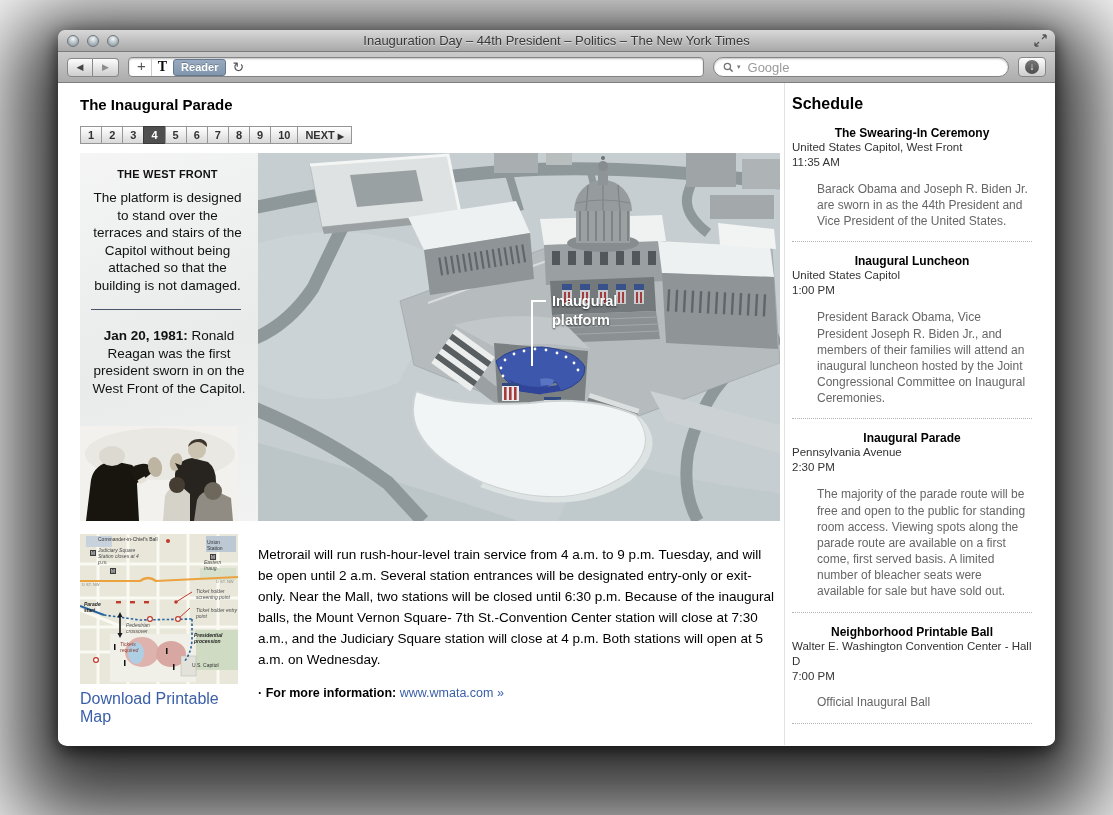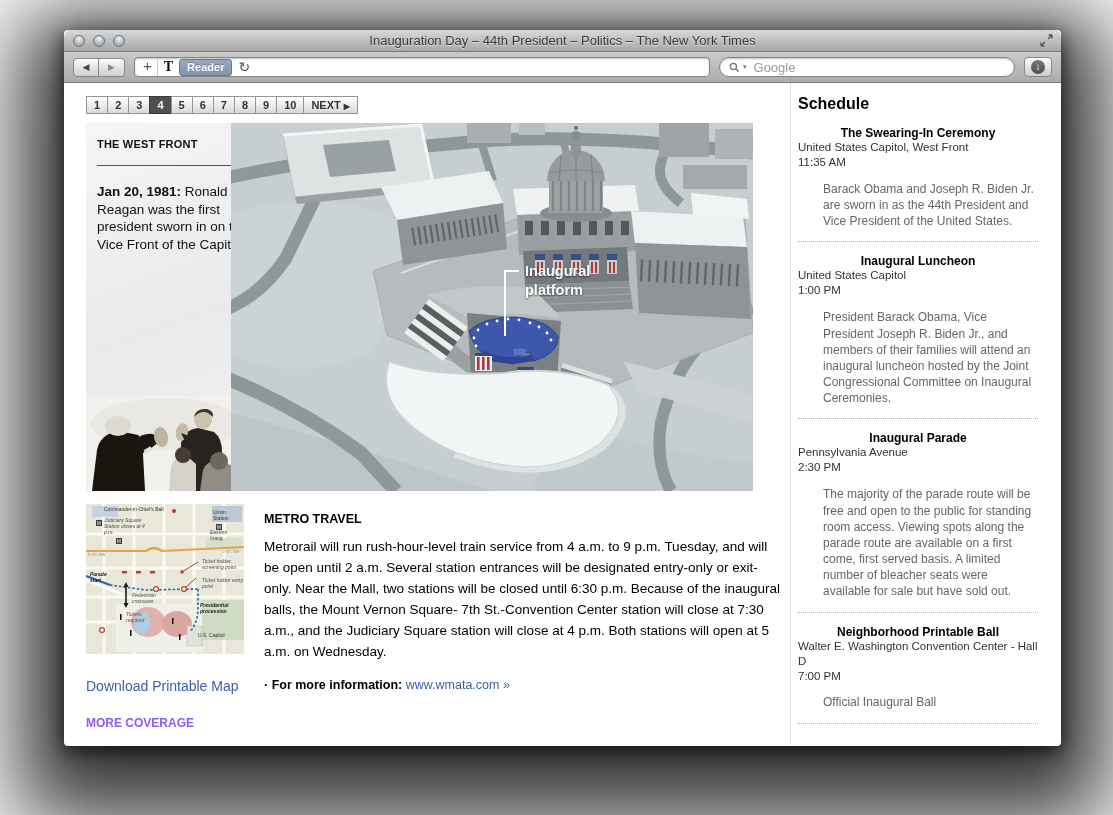--- a/index.html
+++ b/index.html
@@ -6,22 +6,22 @@
   html,body { width:1113px; height:815px; }
   body {
     background:#fff;
     font-family:"Liberation Sans", sans-serif;
     position:relative;
     overflow:hidden;
   }
 
   
   .window {
-    position:absolute; left:64px; top:30px; width:997px; height:716px;
-    border-radius:4px;
+    position:absolute; left:58px; top:30px; width:997px; height:716px;
+    border-radius:9px;
     background:#fff;
     box-shadow: 0 5px 18px rgba(0,0,0,.7), 0 25px 70px 30px rgba(0,0,0,.66), 0 45px 110px 60px rgba(0,0,0,.38);
   }
   .titlebar {
     height:22px;
     background:linear-gradient(#d8d8d8,#a8a8a8);
     border-bottom:1px solid #7b7b7b;
     border-radius:7px 7px 0 0;
     position:relative;
     display:flex; align-items:center; justify-content:center;
@@ -101,22 +101,23 @@
     font-size:11px; font-weight:bold; color:#333; text-align:center;
     background:linear-gradient(#ffffff,#d9d9d9);
     cursor:default;
   }
   .page-btn:first-child { margin-left:0; }
   .page-btn.current { background:var(--current-page-bg); color:#fff; border-color:#3a3a3a; }
   .page-btn.next .arr { font-size:8px; }
 
   .graphic { margin-top:9px; display:flex; height:368px; }
   .graphic-left {
-    width:145px; position:relative;
+    width:178px; position:relative;
     background:linear-gradient(160deg,#f4f5f4 0%, #e9ebeb 55%, #f1f2f1 100%);
+    text-align:center;
   }
   .gl-inner { padding:15px 14px 0 11px; }
   .panel-heading { font-size:11px; font-weight:bold; color:#111; letter-spacing:.2px; }
   .panel-text { margin-top:9px; font-size:13.5px; line-height:1.3; color:#111; }
   .gl-divider { width:150px; height:1px; background:#4a5468; margin:15px 0 17px; }
   .gl-caption { font-size:13.5px; line-height:1.3; color:#111; width:156px; }
   .photo { position:absolute; left:0; bottom:0; width:158px; height:95px; }
   .graphic-image { width:522px; height:368px; position:relative; }
   .graphic-image svg { display:block; }
   .img-label {
@@ -128,21 +129,21 @@
   .leader-h { position:absolute; left:275px; top:147px; width:13px; height:2px; background:#fff; }
 
   .below { display:flex; margin-top:13px; }
   .left-rail { width:158px; flex:none; }
   .map-wrap { width:158px; height:150px; position:relative; overflow:hidden; }
   .map-label { position:absolute; font-size:5px; line-height:1.2; color:#333; }
   .map-label.it { font-style:italic; color:#4a4a4a; }
   .map-label.bold { font-weight:bold; color:#222; }
   .map-label.tiny { font-size:4px; color:#8b8b83; }
   .map-label.red { color:#8c3a32; }
-  .download-link { display:block; margin-top:24px; font-size:14px; color:var(--link-blue); text-decoration:none; }
+  .download-link { display:block; margin-top:6px; font-size:16px; color:var(--link-blue); text-decoration:none; }
   .more-coverage { margin-top:22px; font-size:12px; font-weight:bold; color:#8b5cf6; }
 
   .text-col { margin-left:20px; width:520px; }
   .sec-heading { font-size:12.5px; font-weight:bold; color:#000; margin-top:8px; }
   .sec-body { margin-top:11px; font-size:13.5px; line-height:1.55; color:#000; }
   .more-info { margin-top:15px; font-size:12.5px; color:#000; }
   .more-info b { font-weight:bold; }
   .more-info a { color:var(--link-blue); text-decoration:none; }
 
   
@@ -208,40 +209,42 @@
       <span class="search-ph">Google</span>
     </div>
     <span class="dl-btn">
       <span class="dl-circle">↓</span>
     </span>
   </div>
 
   <div class="content">
 
     <div class="main">
+      <div class="page-title">The Inaugural Parade</div>
       <div class="pagination">
           <span class="page-btn">1</span>
           <span class="page-btn">2</span>
           <span class="page-btn">3</span>
           <span class="page-btn current">4</span>
           <span class="page-btn">5</span>
           <span class="page-btn">6</span>
           <span class="page-btn">7</span>
           <span class="page-btn">8</span>
           <span class="page-btn">9</span>
           <span class="page-btn">10</span>
           <span class="page-btn next">NEXT <span class="arr">▶</span></span>
         </div>
 
       <div class="graphic">
         <div class="graphic-left">
           <div class="gl-inner">
             <div class="panel-heading">THE WEST FRONT</div>
+            <div class="panel-text">The platform is designed to stand over the terraces and stairs of the Capitol without being attached so that the building is not damaged.</div>
             <div class="gl-divider"></div>
-            <div class="gl-caption"><b>Jan 20, 1981:</b><span> Ronald Reagan was the first president sworn in on the Vice Front of the Capitol.</span></div>
+            <div class="gl-caption"><b>Jan 20, 1981:</b><span> Ronald Reagan was the first president sworn in on the West Front of the Capitol.</span></div>
           </div>
 
           <svg class="photo" viewBox="0 0 158 95">
             <rect width="158" height="95" fill="#f2f1ed"></rect>
             <ellipse cx="80" cy="28" rx="75" ry="26" fill="#eae8e3"></ellipse>
 
             <path d="M6 95 L11 54 Q14 38 33 35 L52 39 Q59 44 57 58 L59 95 Z" fill="#18150f"></path>
             <ellipse cx="32" cy="30" rx="13" ry="10" fill="#dcd9d0"></ellipse>
             <path d="M49 44 Q60 35 69 39 L73 46 Q65 53 57 57 Z" fill="#1b1812"></path>
             <ellipse cx="75" cy="41" rx="7" ry="10" fill="#bdb4a2" transform="rotate(-12 75 41)"></ellipse>
@@ -499,21 +502,20 @@
               </g>
             </svg>
             
           <span class="map-label " style="left: 18px; top: 2px; width: 72px;">Commander-in-Chief's Ball</span><span class="map-label " style="left: 127px; top: 5px; width: 28px;">Union Station</span><span class="map-label it" style="left: 18px; top: 13px; width: 44px;">Judiciary Square Station closes at 4 p.m.</span><span class="map-label it" style="left: 124px; top: 25px; width: 32px;">Eastern Inaug.</span><span class="map-label tiny" style="left: 2px; top: 49px; width: 30px;">D ST. NW</span><span class="map-label tiny" style="left: 136px; top: 46px; width: 22px;">D ST. NW</span><span class="map-label bold it" style="left: 4px; top: 67px; width: 24px;">Parade start</span><span class="map-label it" style="left: 116px; top: 54px; width: 42px;">Ticket holder screening point</span><span class="map-label it" style="left: 116px; top: 73px; width: 42px;">Ticket holder entry point</span><span class="map-label it" style="left: 46px; top: 88px; width: 32px;">Pedestrian crossover</span><span class="map-label bold it" style="left: 114px; top: 98px; width: 40px;">Presidential procession</span><span class="map-label it red" style="left: 40px; top: 107px; width: 24px;">Tickets required</span><span class="map-label " style="left: 112px; top: 128px; width: 32px;">U.S. Capitol</span></div>
           <a class="download-link" href="#">Download Printable Map</a>
           <div class="more-coverage">MORE COVERAGE</div>
 
         </div>
 
         <div class="text-col">
-          <div class="sec-heading">METRO TRAVEL</div>
           <div class="sec-body">Metrorail will run rush-hour-level train service from 4 a.m. to 9 p.m. Tuesday, and will be open until 2 a.m. Several station entrances will be designated entry-only or exit-only. Near the Mall, two stations will be closed until 6:30 p.m. Because of the inaugural balls, the Mount Vernon Square- 7th St.-Convention Center station will close at 7:30 a.m., and the Judiciary Square station will close at 4 p.m. Both stations will open at 5 a.m. on Wednesday.</div>
           <div class="more-info">
             <b>· For more information:</b>
             <a href="#">www.wmata.com »</a>
           </div>
 
         </div>
       </div>
     </div>
 

